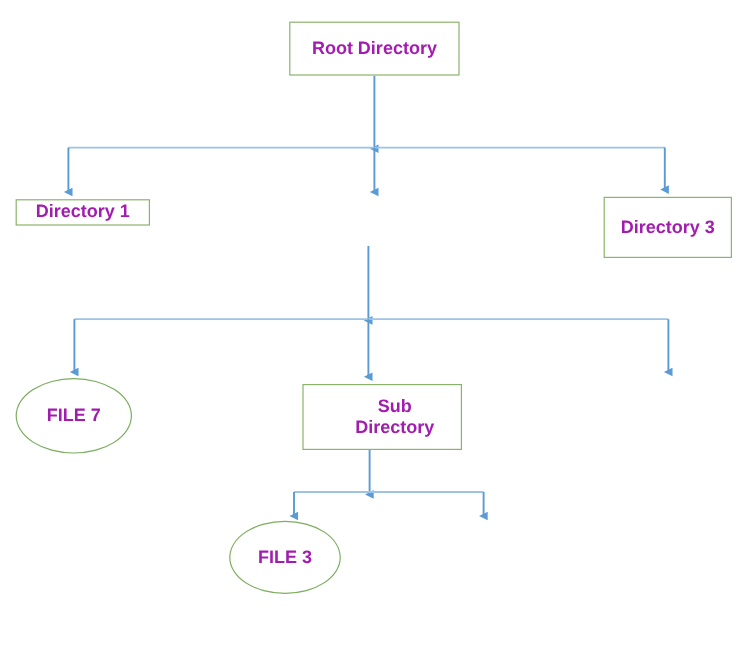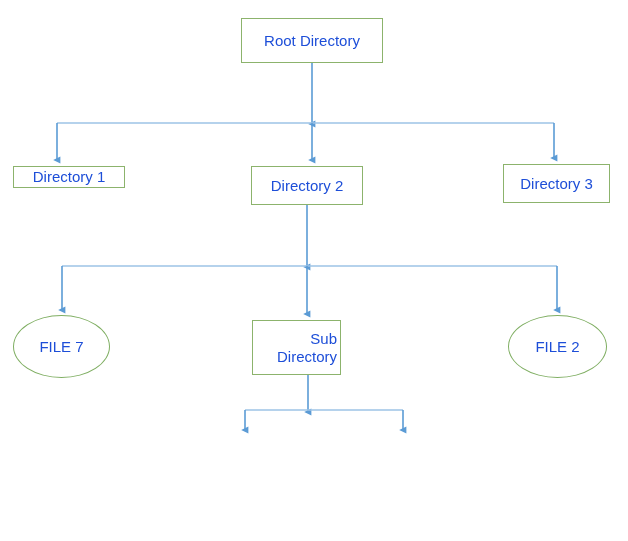--- a/index.html
+++ b/index.html
@@ -23,26 +23,27 @@
     left: 0;
     top: 0;
     width: 628px;
     height: 541px;
   }
   .node {
     position: absolute;
     display: flex;
     align-items: center;
     justify-content: center;
-    text-align: right;
+    text-align: center;
     box-sizing: border-box;
-    color: #1d4ed8;
+    color: #a21caf;
     font-size: 15px;
     line-height: 1.15;
     z-index: 2;
+    font-weight: bold;
   }
   .node.rect {
     border: 1.4px solid #8cb36c;
     background: #ffffff;
   }
   .node.ellipse {
     border: 1.4px solid #7fae62;
     background: #ffffff;
     border-radius: 50%;
   }
@@ -94,36 +95,33 @@
   </svg>
 
   <div class="node rect" style="left:241px; top:18px; width:142px; height:45px;">
     <span class="node-label">Root Directory</span>
   </div>
 
   <div class="node rect" style="left:13px; top:166px; width:112px; height:22px;">
     <span class="node-label">Directory 1</span>
   </div>
 
-  <div class="node rect" style="left:251px; top:166px; width:112px; height:39px;">
-    <span class="node-label">Directory 2</span>
-  </div>
 
-  <div class="node rect" style="left:503px; top:164px; width:107px; height:39px;">
+  <div class="node rect" style="left:503px; top:164px; width:107px; height:51px;">
     <span class="node-label">Directory 3</span>
   </div>
 
   <div class="node ellipse" style="left:13px; top:315px; width:97px; height:63px;">
     <span class="node-label">FILE 7</span>
   </div>
 
-  <div class="node rect" style="left:252px; top:320px; width:89px; height:55px;padding-left:21px;">
+  <div class="node rect" style="left:252px; top:320px; width:133px; height:55px;padding-left:21px;">
     <span class="node-label">Sub
 Directory</span>
   </div>
 
-  <div class="node ellipse" style="left:508px; top:315px; width:99px; height:63px;">
-    <span class="node-label">FILE 2</span>
+
+  <div class="node ellipse" style="left:191px; top:434px; width:93px; height:61px;">
+    <span class="node-label">FILE 3</span>
   </div>
-
 
 
 </div>
 
 </body></html>

